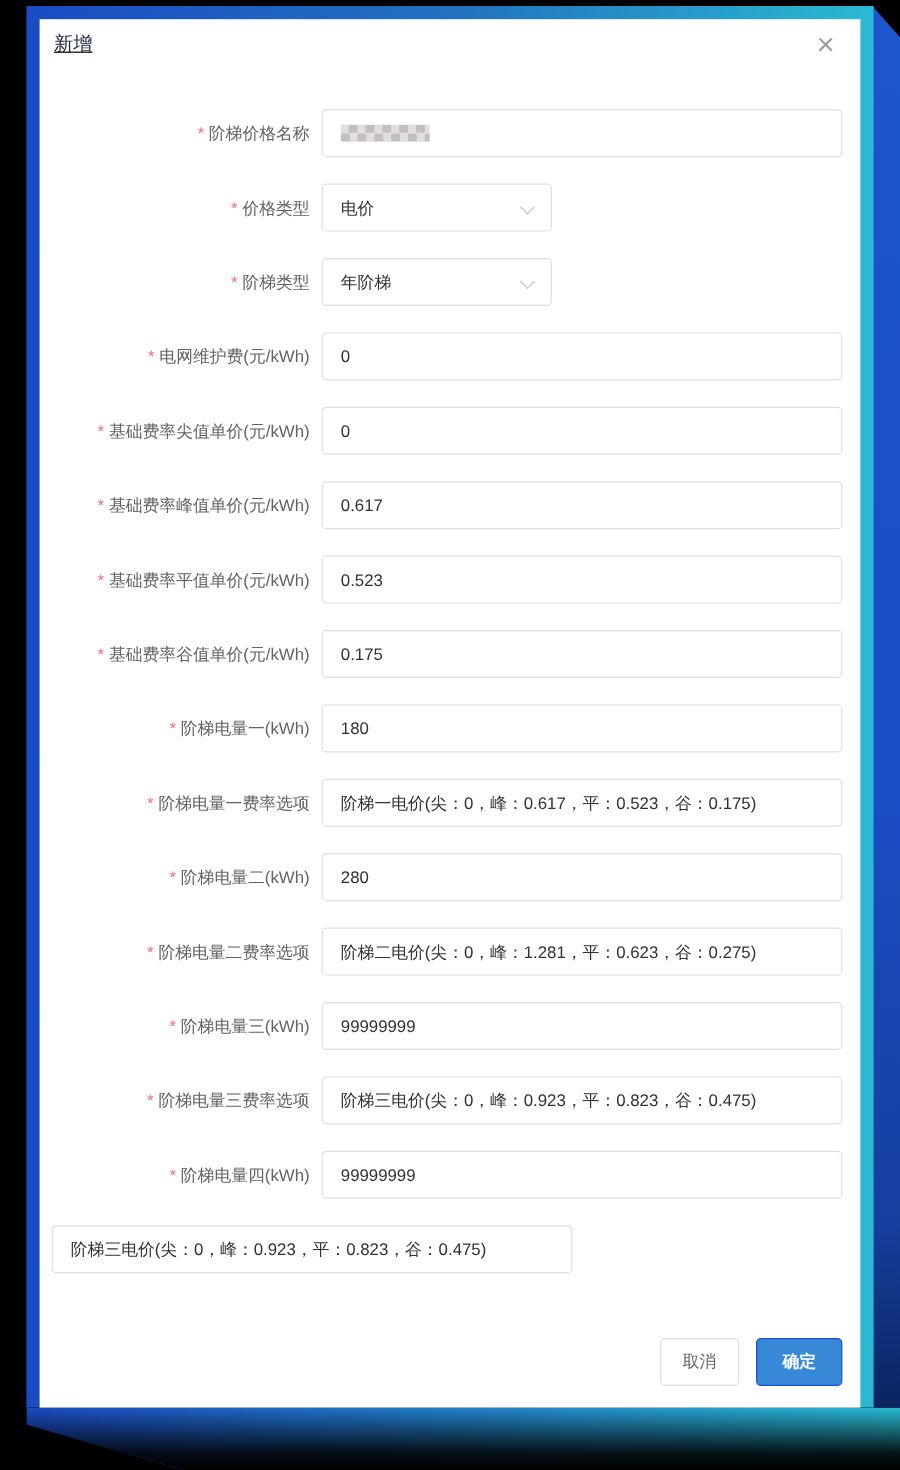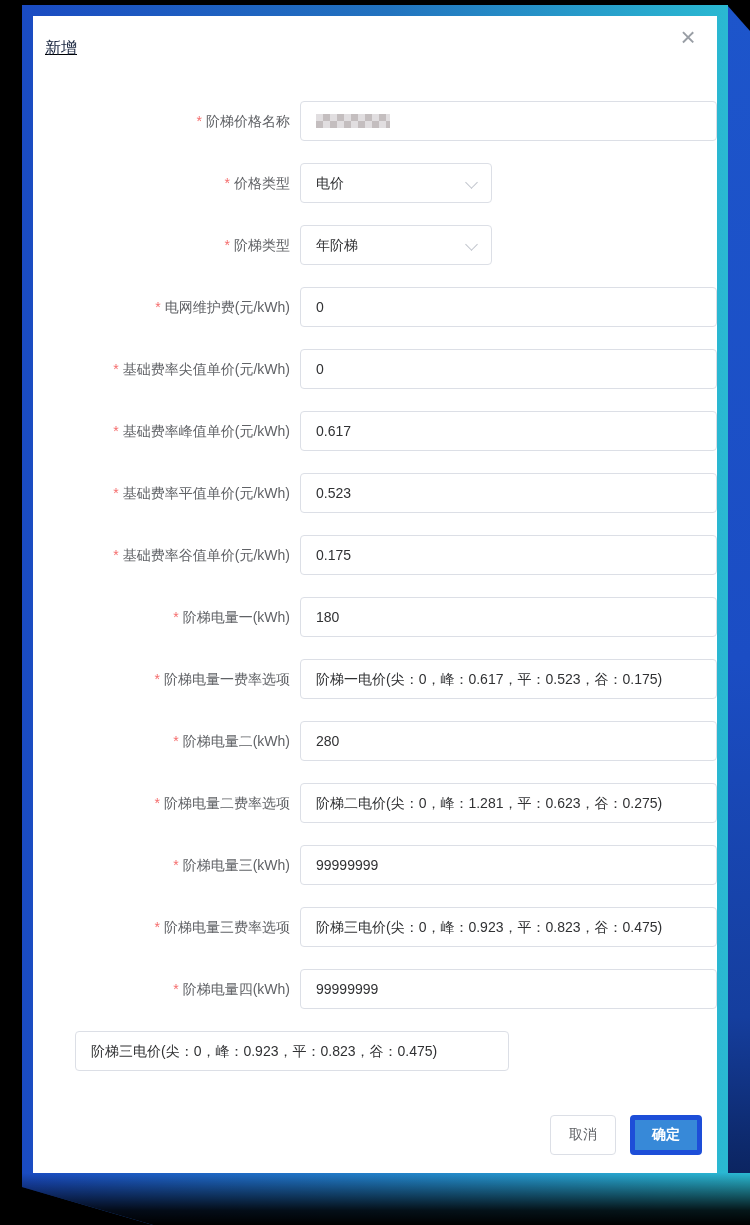--- a/index.html
+++ b/index.html
@@ -12,45 +12,45 @@
     clip-path:polygon(0 0,100% 26px,100% calc(100% - 4px),0 100%);}
   .frame-front{position:absolute;left:22px;top:5px;width:706px;height:1168px;
     background:linear-gradient(90deg,#1a4bc2 0%,#2273bf 52%,#2ab9d2 100%);}
   .bottom-band{position:absolute;left:22px;top:1173px;width:728px;height:52px;
     background:linear-gradient(180deg,rgba(0,0,0,0) 0%,rgba(0,0,0,.88) 72%,#000 100%),
                linear-gradient(90deg,#1a4bc2 0%,#2ab9d2 100%);
     clip-path:polygon(0 0,100% 0,100% 100%,18% 100%,0 27%);}
 
   
   .modal{position:absolute;left:33px;top:16px;width:684px;height:1157px;background:#fff;overflow:hidden;}
-  .modal-header{position:relative;padding:21px 16px 0 12px;text-decoration:underline;}
+  .modal-header{position:relative;padding:11px 16px 0 12px;text-decoration:underline;}
   .modal-title{font-size:16px;font-weight:500;color:#17233d;line-height:22px;}
   .modal-close{position:absolute;right:16px;top:8px;width:26px;height:26px;border:0;background:none;
     font-size:26px;line-height:24px;color:#999ea5;font-weight:300;cursor:pointer;padding:0;}
 
   .form{margin-top:42px;}
-  .form-row{display:flex;height:40px;margin-bottom:22px;align-items:center;padding-left:32px;}
+  .form-row{display:flex;height:40px;margin-bottom:22px;align-items:center;}
   .form-label{width:225px;text-align:right;font-size:14px;color:#606266;line-height:40px;
     white-space:nowrap;flex:none;}
   .req{color:#f56c6c;margin-right:4px;}
   .form-control{position:relative;margin-left:10px;width:434px;height:40px;box-sizing:border-box;
     border:1px solid #dcdfe6;border-radius:4px;background:#fff;display:flex;align-items:center;}
   .form-control.is-select{width:192px;text-align:right;}
   .control-text{padding:0 28px 0 15px;font-size:14px;color:#303133;white-space:nowrap;
     overflow:hidden;line-height:38px;}
   .chevron{position:absolute;right:15px;top:14px;width:8px;height:8px;
     border-right:1.3px solid #c0c4cc;border-bottom:1.3px solid #c0c4cc;transform:rotate(45deg);}
   .mosaic{margin-left:15px;width:74px;height:14px;
     background:repeating-conic-gradient(#b9b2b4 0% 25%,#dcd8da 0% 50%);
     background-size:14px 14px;opacity:.85;}
 
   .modal-footer{position:absolute;right:15px;bottom:18px;display:flex;gap:14px;}
   .btn{height:40px;border-radius:4px;font-size:14px;cursor:pointer;box-sizing:border-box;}
   .btn-cancel{width:66px;background:#fff;border:1px solid #dcdfe6;color:#606266;}
-  .btn-confirm{width:72px;background:#3789d8;border:5px solid #1d4ed8;color:#fff;font-weight:600;}
+  .btn-confirm{width:72px;background:#3789d8;border:1px solid #1d4ed8;color:#fff;font-weight:600;}
 </style>
 </head>
 <body>
 
 <div class="stage">
   <div class="side-face"></div>
   <div class="frame-front"></div>
   <div class="bottom-band"></div>
 
   <div class="modal">

